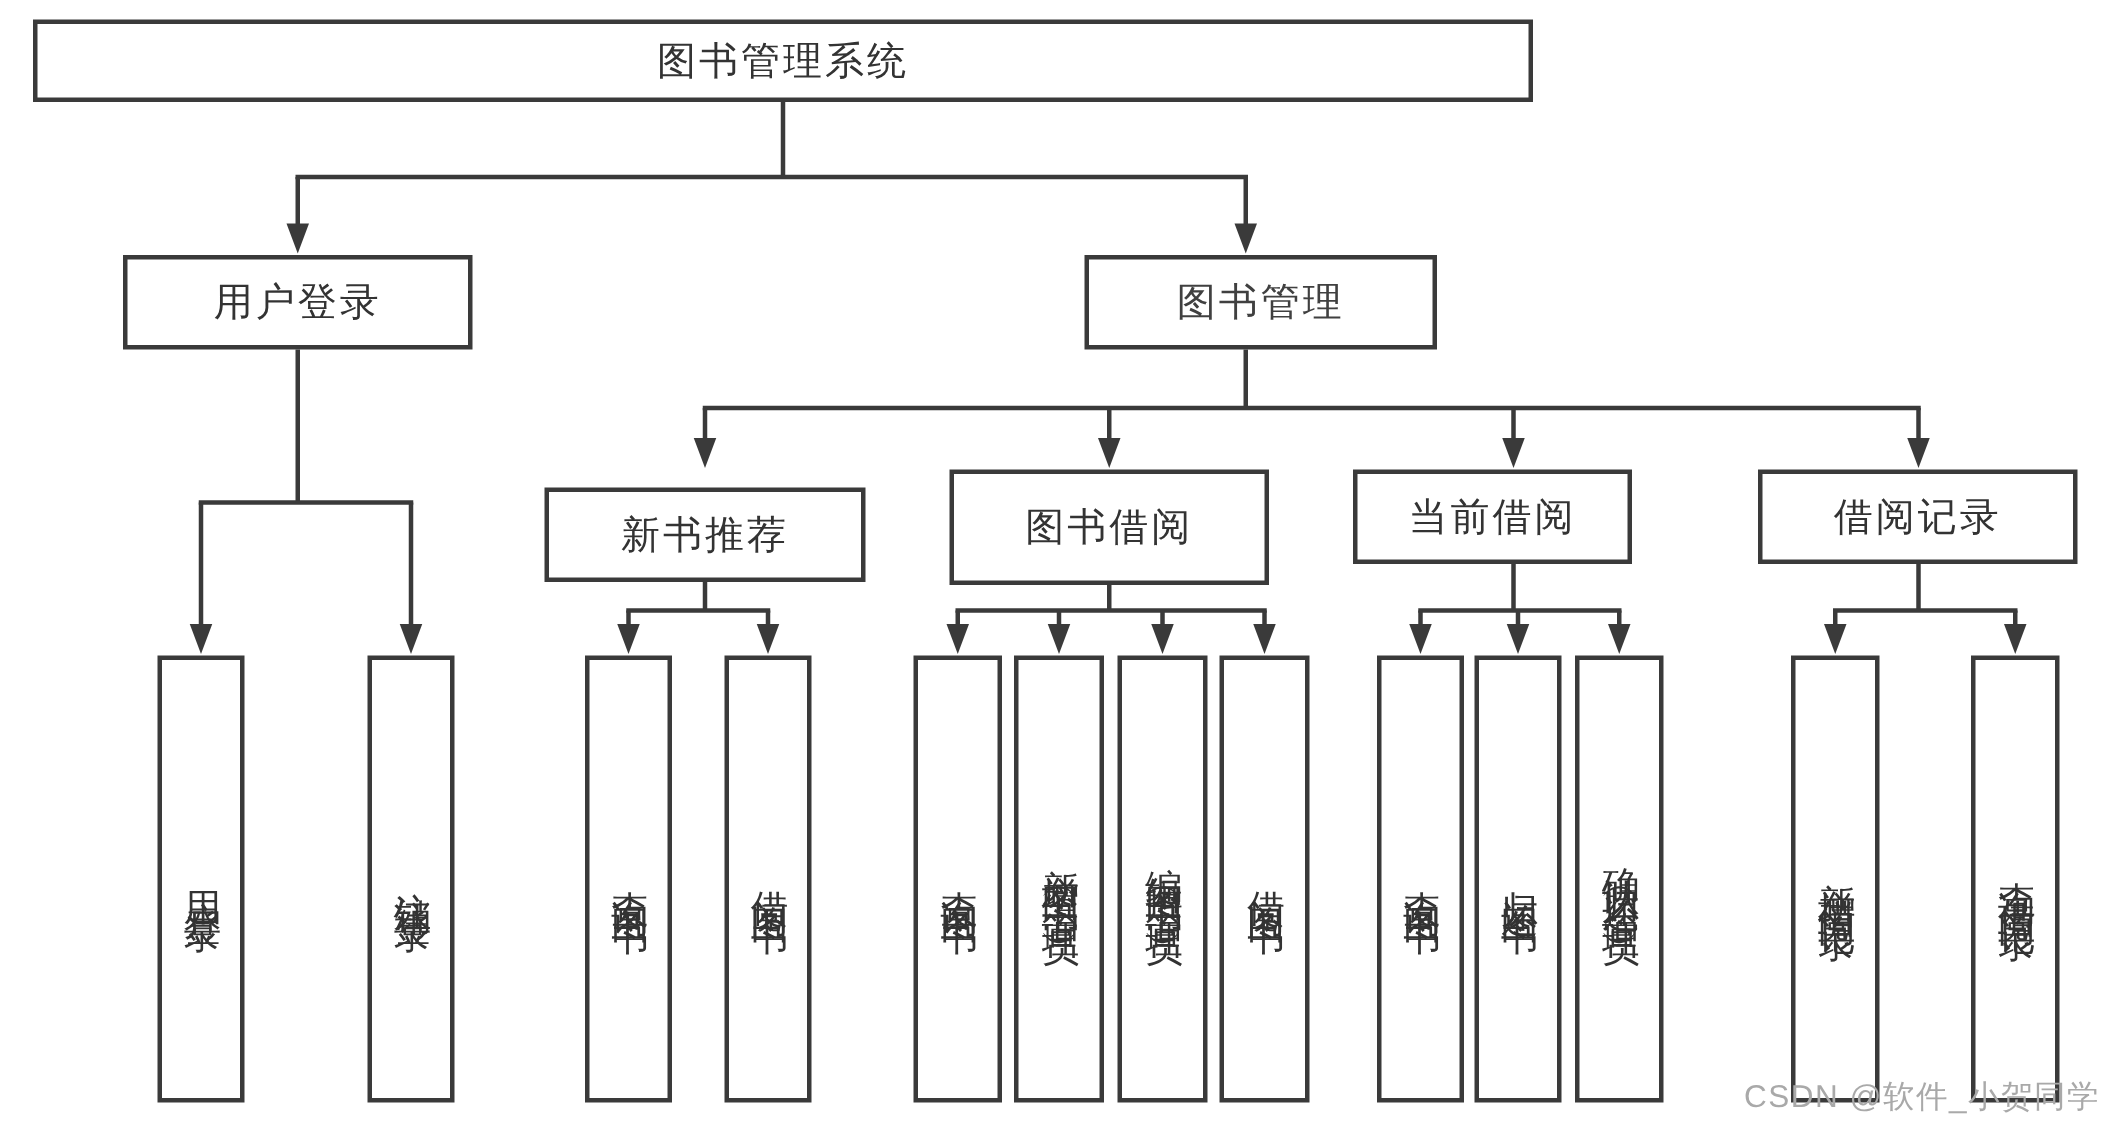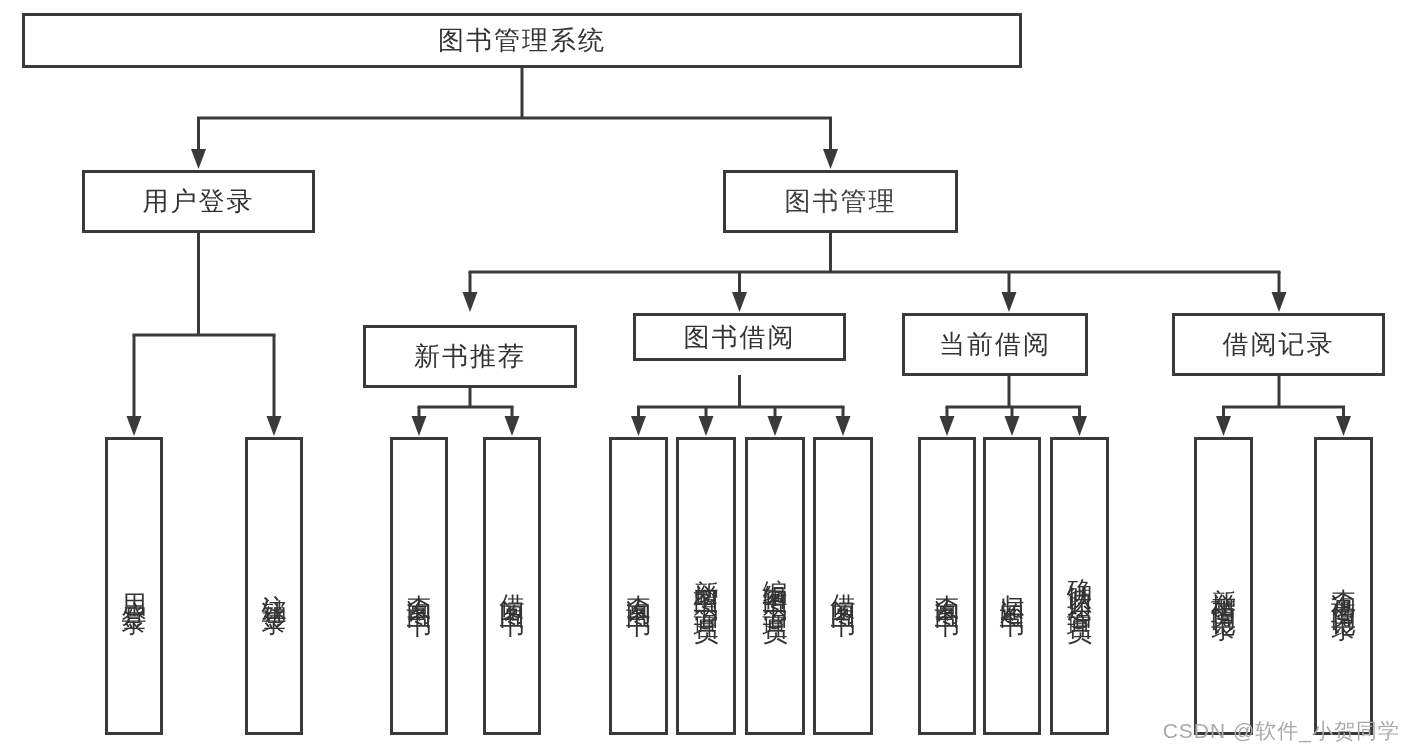--- a/index.html
+++ b/index.html
@@ -107,21 +107,21 @@
       <line x1="1223.5" y1="407" x2="1223.5" y2="421" stroke="#3a3a3a" stroke-width="3"></line>
       <polygon points="1216,416 1231,416 1223.5,436" fill="#3a3a3a"></polygon>
       <line x1="1343.5" y1="407" x2="1343.5" y2="421" stroke="#3a3a3a" stroke-width="3"></line>
       <polygon points="1336,416 1351,416 1343.5,436" fill="#3a3a3a"></polygon>
     </svg>
   <div id="nodes">
       <div class="node" style="left: 22px; top: 13px; width: 1000px; height: 55px; border-color: rgb(58, 58, 58); color: rgb(51, 51, 51);">图书管理系统</div>
       <div class="node" style="left: 82px; top: 170px; width: 233px; height: 63px; border-color: rgb(58, 58, 58); color: rgb(51, 51, 51);">用户登录</div>
       <div class="node" style="left: 713px; top: 170px; width: 235px; height: 63px; border-color: rgb(58, 58, 58); color: #404040; margin-left: 10px;">图书管理</div>
       <div class="node" style="left: 363px; top: 313px; width: 214px; height: 63px; border-color: rgb(58, 58, 58); color: rgb(51, 51, 51); margin-top: 12px;">新书推荐</div>
-      <div class="node" style="left: 633px; top: 313px; width: 213px; height: 48px; border-color: rgb(58, 58, 58); color: rgb(51, 51, 51);">图书借阅</div>
+      <div class="node" style="left: 633px; top: 313px; width: 213px; height: 77px; border-color: rgb(58, 58, 58); color: rgb(51, 51, 51);">图书借阅</div>
       <div class="node" style="left: 902px; top: 313px; width: 186px; height: 63px; border-color: rgb(58, 58, 58); color: rgb(51, 51, 51);">当前借阅</div>
       <div class="node" style="left: 1172px; top: 313px; width: 213px; height: 63px; border-color: rgb(58, 58, 58); color: rgb(51, 51, 51);">借阅记录</div>
       <div class="node vertical" style="left: 105px; top: 437px; width: 58px; height: 298px; border-color: rgb(58, 58, 58); color: rgb(51, 51, 51);">用户登录</div>
       <div class="node vertical" style="left: 245px; top: 437px; width: 58px; height: 298px; border-color: rgb(58, 58, 58); color: rgb(51, 51, 51);">注销登录</div>
       <div class="node vertical" style="left: 390px; top: 437px; width: 58px; height: 298px; border-color: rgb(58, 58, 58); color: rgb(51, 51, 51);">查询图书</div>
       <div class="node vertical" style="left: 483px; top: 437px; width: 58px; height: 298px; border-color: rgb(58, 58, 58); color: rgb(51, 51, 51);">借阅图书</div>
       <div class="node vertical" style="left: 609px; top: 437px; width: 59px; height: 298px; border-color: rgb(58, 58, 58); color: rgb(51, 51, 51);">查询图书</div>
       <div class="node vertical" style="left: 676px; top: 437px; width: 60px; height: 298px; border-color: rgb(58, 58, 58); color: rgb(51, 51, 51);">新增图书（管理员）</div>
       <div class="node vertical" style="left: 745px; top: 437px; width: 60px; height: 298px; border-color: rgb(58, 58, 58); color: rgb(51, 51, 51);">编辑图书（管理员）</div>
       <div class="node vertical" style="left: 813px; top: 437px; width: 60px; height: 298px; border-color: rgb(58, 58, 58); color: rgb(51, 51, 51);">借阅图书</div>

